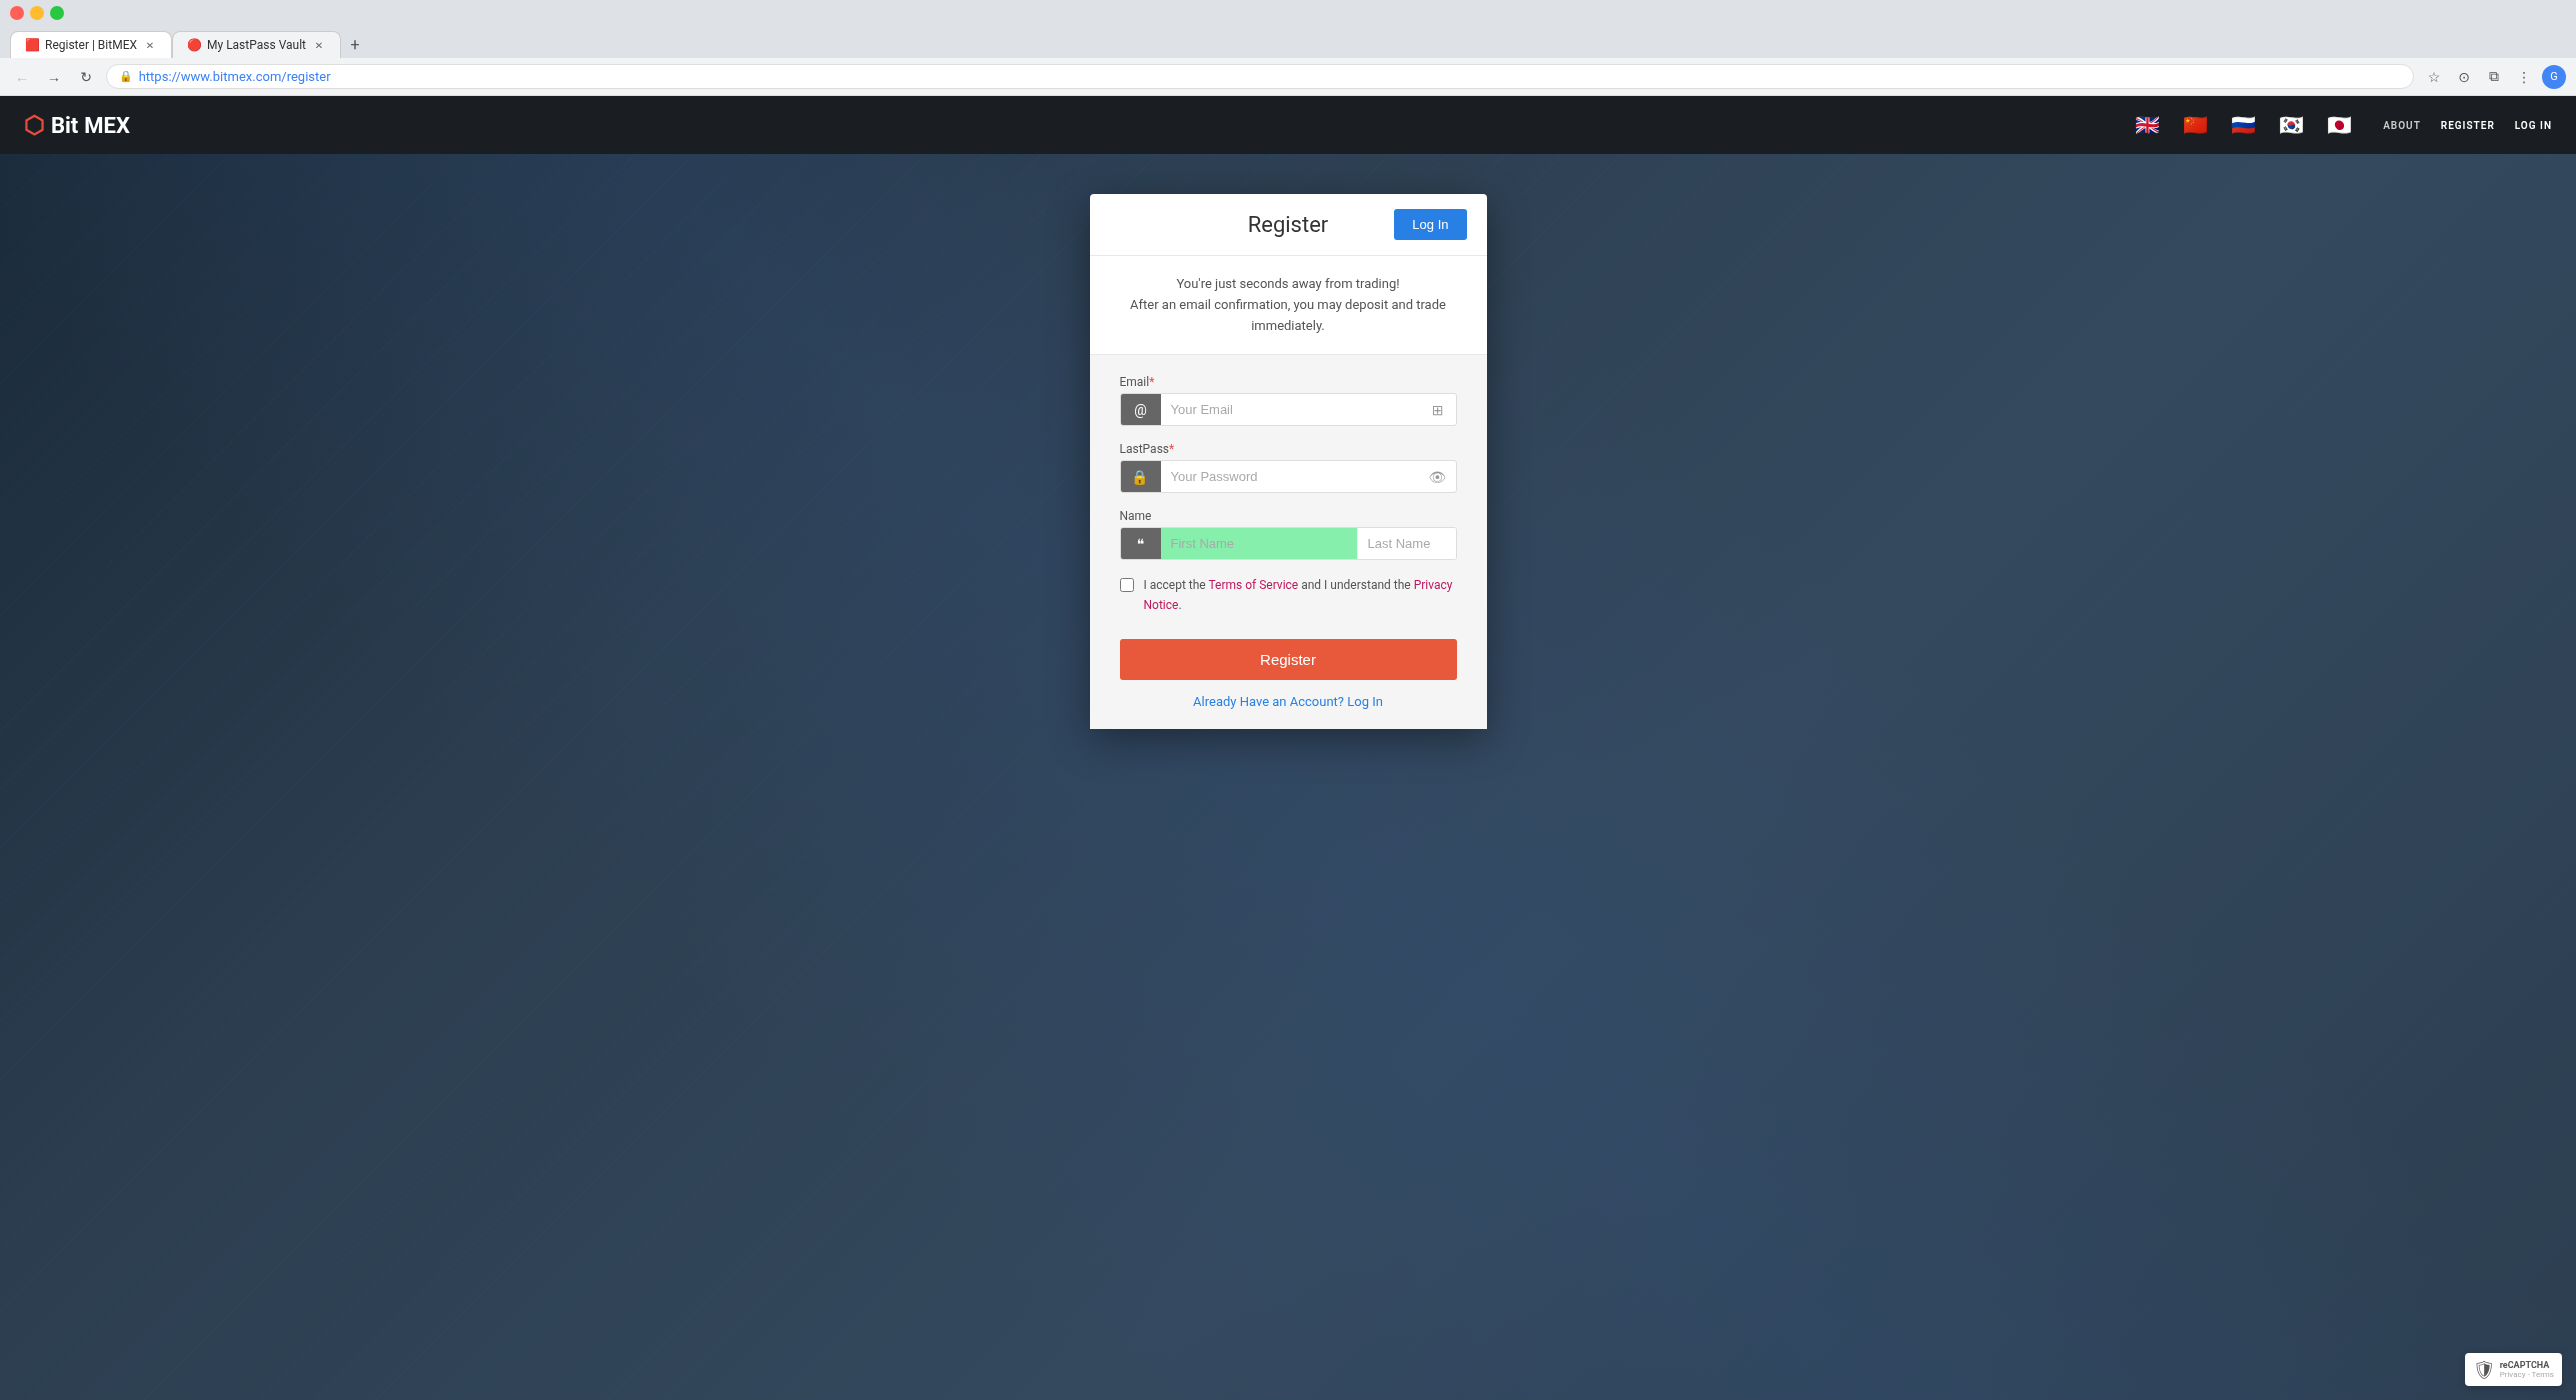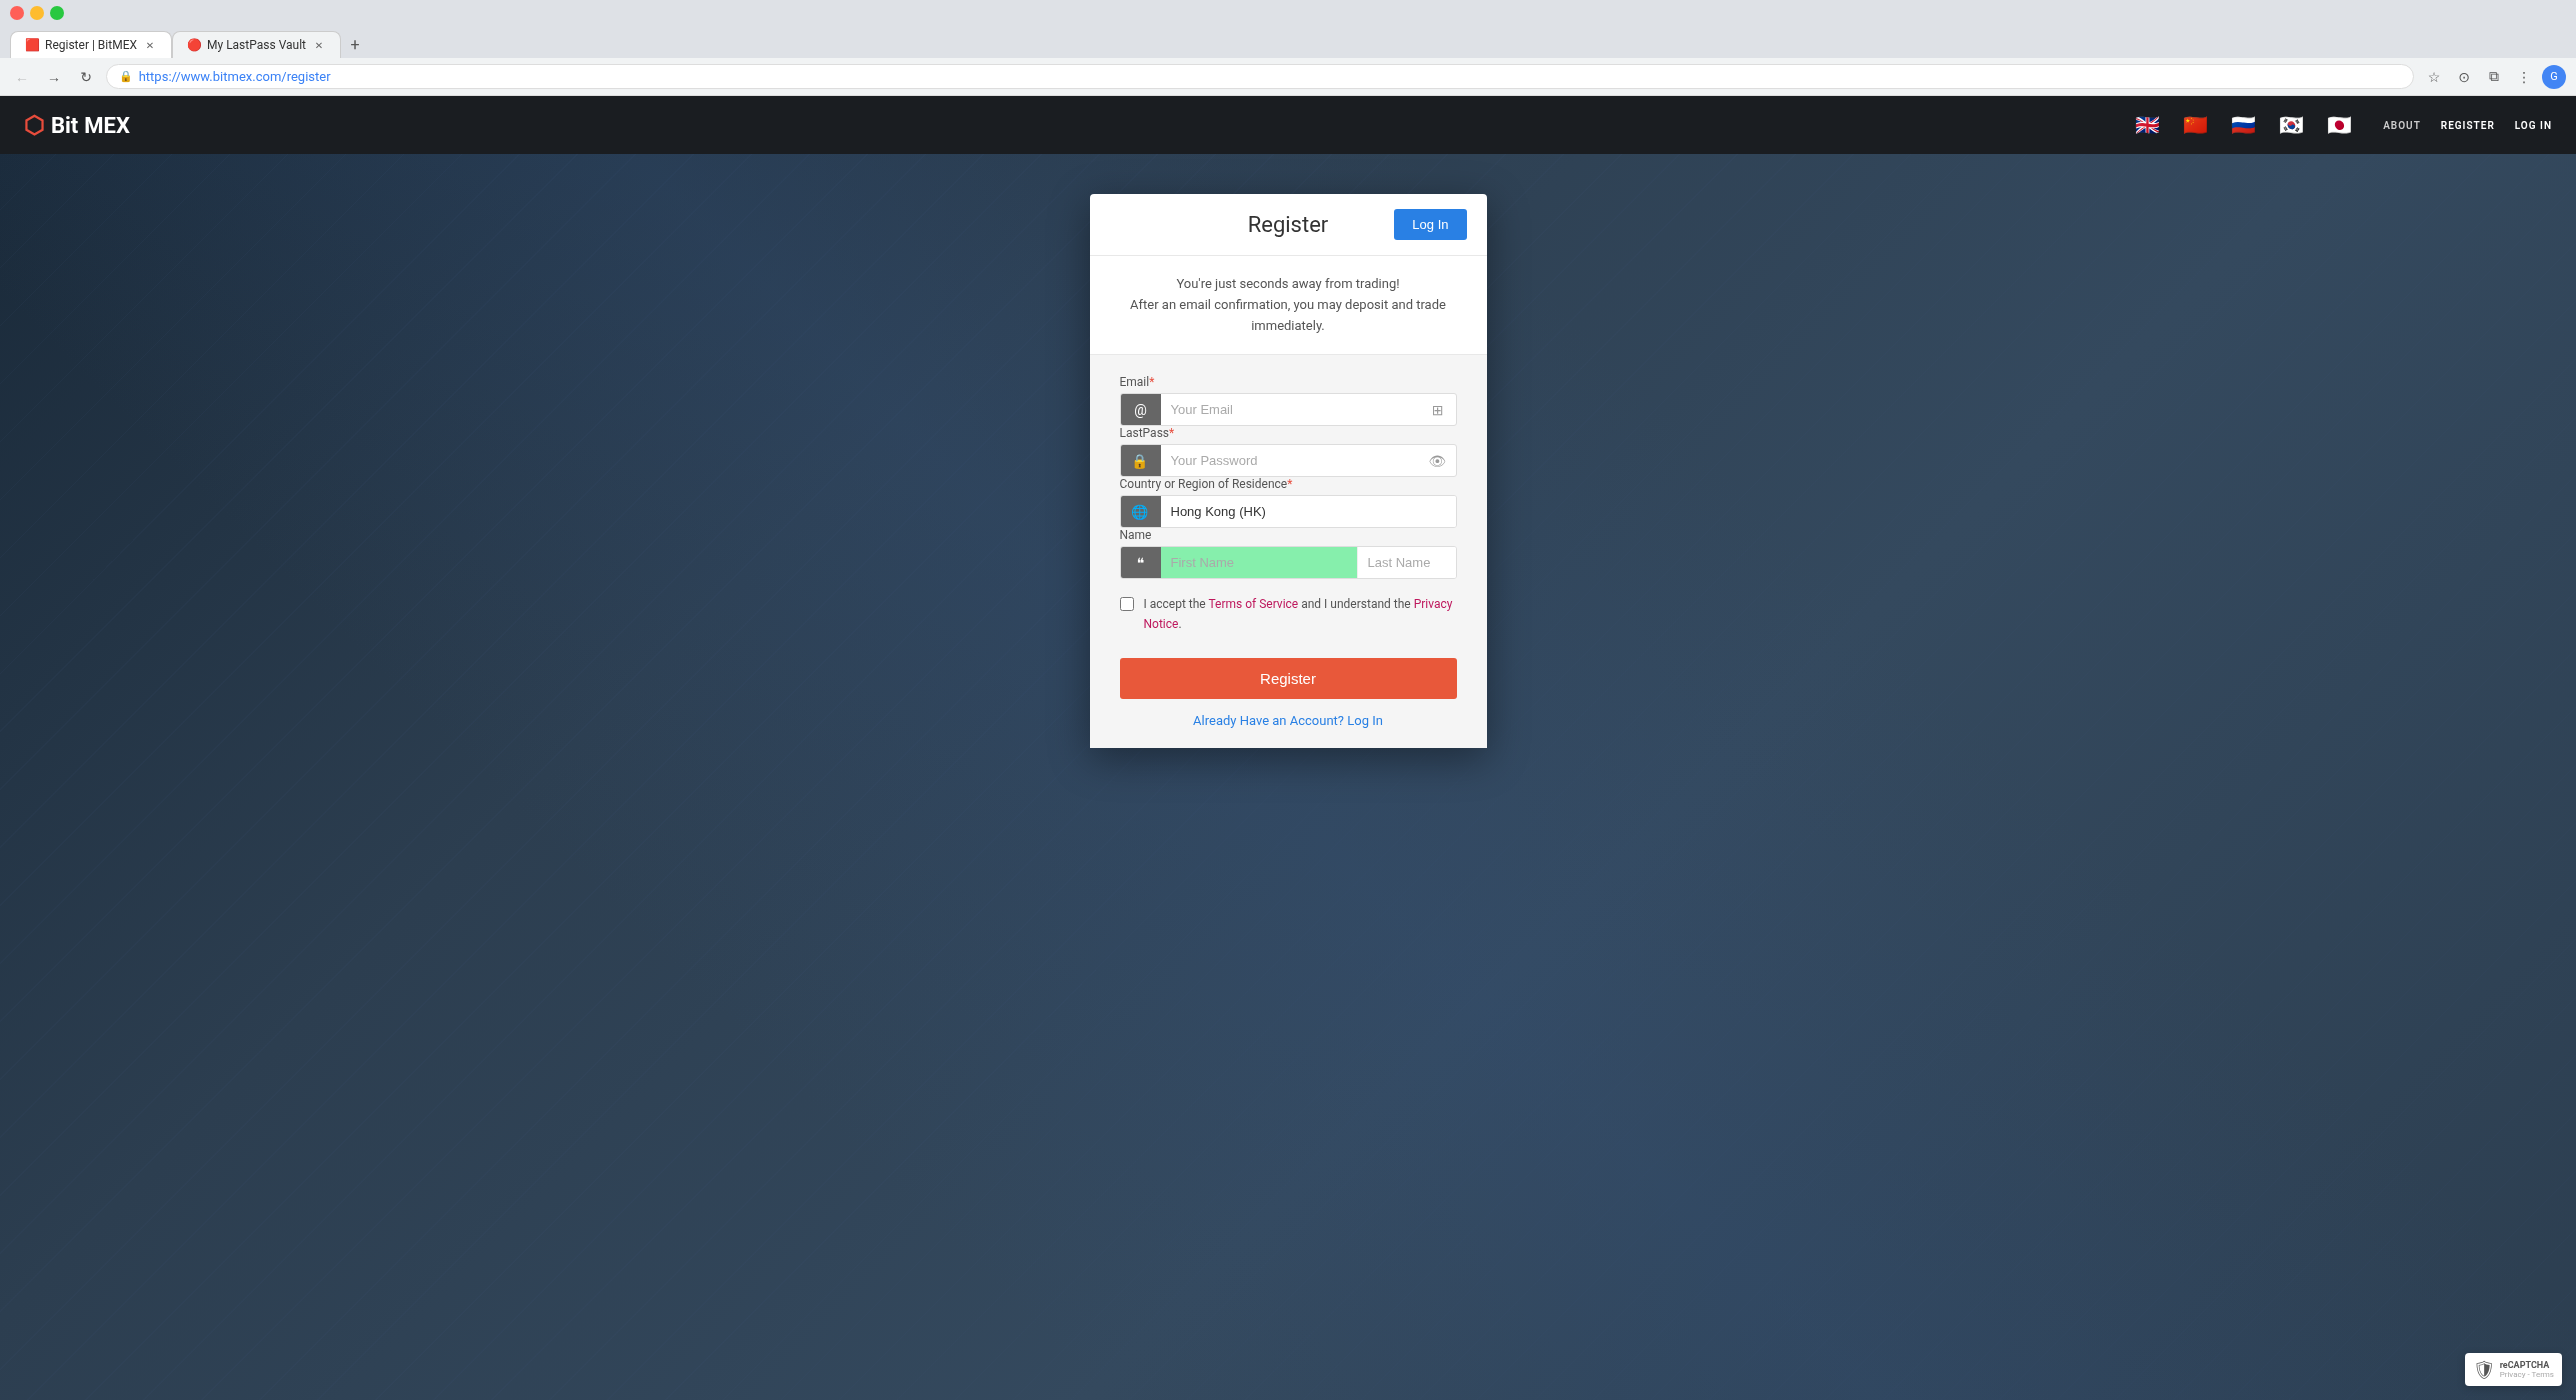--- a/index.html
+++ b/index.html
@@ -255,20 +255,21 @@
     .modal-subtitle p {
       font-size: 13px;
       color: #555;
       line-height: 1.6;
     }
     .modal-body {
       padding: 20px 30px;
       background: #f5f5f5;
     }
     .form-group {
+      margin-bottom: 16px;
     }
     .form-label {
       font-size: 12px;
       color: #555;
       margin-bottom: 4px;
       display: block;
     }
     .form-label .required { color: #e74c3c; }
     .input-wrapper {
       display: flex;
@@ -500,29 +501,20 @@
         <label class="form-label">
           <span>LastPass</span><span class="required">*</span>
         </label>
         <div class="input-wrapper">
           <div class="input-icon">🔒</div>
           <input class="input-field" type="password" placeholder="Your Password" style="">
           <div class="input-suffix">👁</div>
         </div>
       </div>
       
-      <div class="form-group">
-        <label class="form-label">
-          <span>Country or Region of Residence</span><span class="required">*</span>
-        </label>
-        <div class="input-wrapper">
-          <div class="input-icon">🌐</div>
-          <input class="input-field" type="text" value="Hong Kong (HK)" style="">
-        </div>
-      </div>
       
       <div class="form-group">
         <label class="form-label">Name</label>
         <div class="name-wrapper">
           <div class="name-icon">❝</div>
           <input class="name-first" type="text" placeholder="First Name" style="">
           <input class="name-last" type="text" placeholder="Last Name" style="">
         </div>
       </div>
       

